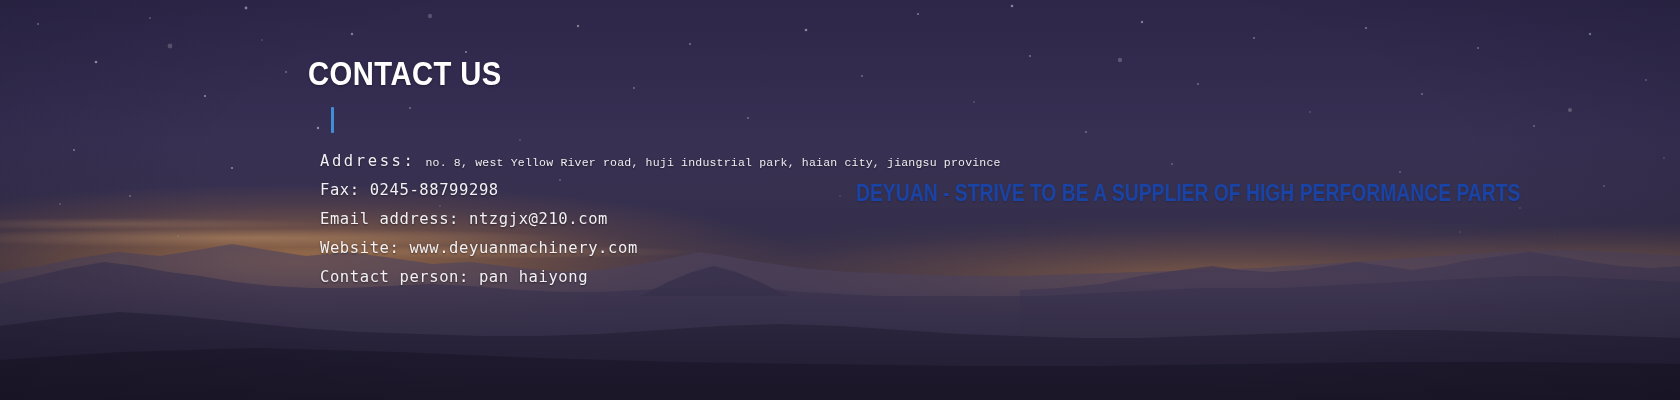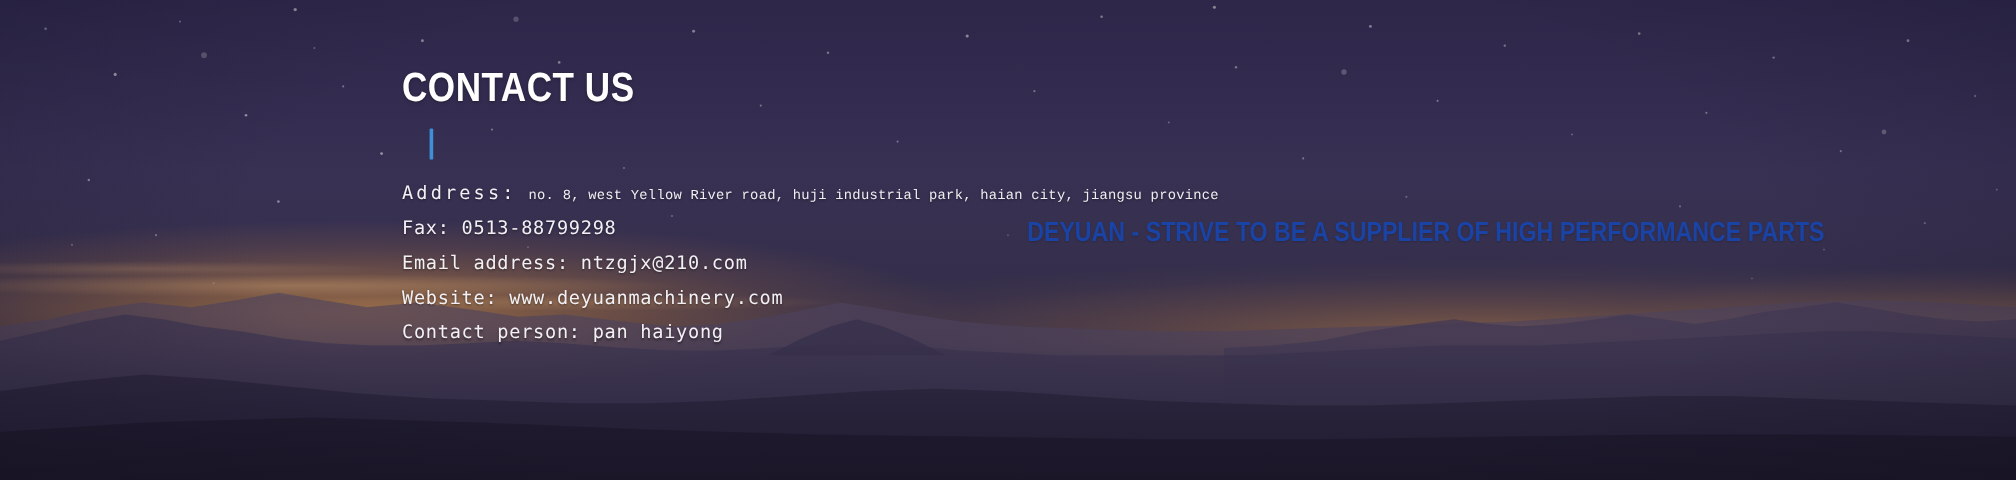--- a/index.html
+++ b/index.html
@@ -88,21 +88,21 @@
   .bg-ridges { }
 
   
   .content {
     position: absolute;
     inset: 0;
   }
 
   .contact-block {
     position: absolute;
-    left: 335px;
+    left: 308px;
     top: 56px;
     width: 640px;
   }
 
   .heading {
     font-family: "Liberation Sans Narrow", "Liberation Sans", sans-serif;
     font-weight: 700;
     font-size: 34px;
     line-height: 1;
     letter-spacing: 0.5px;
@@ -117,20 +117,21 @@
     margin-top: 17px;
     margin-left: 23px;
     width: 3px;
     height: 26px;
     background: #3f8fd6;
     border-radius: 1px;
   }
 
   .details {
     margin-top: 19px;
+    margin-left: 12px;
   }
   .detail-row {
     display: flex;
     align-items: baseline;
     height: 29px;
     white-space: nowrap;
   }
   .detail-text {
     font-family: "DejaVu Sans Mono", "Liberation Mono", monospace;
     font-size: 15.5px;
@@ -270,21 +271,21 @@
 
       <div class="details">
 
         <div class="detail-row">
           <span class="detail-label-spaced">Address:</span>
           <span class="address-value">no. 8, west Yellow River road, huji industrial park, haian city, jiangsu province</span>
         </div>
 
 
         <div class="detail-row">
-          <span class="detail-text">Fax: 0513-88799298</span>
+          <span class="detail-text">Fax: 0245-88799298</span>
         </div>
 
         <div class="detail-row">
           <span class="detail-text">Email address: ntzgjx@210.com</span>
         </div>
 
         <div class="detail-row">
           <span class="detail-text">Website: www.deyuanmachinery.com</span>
         </div>
 

